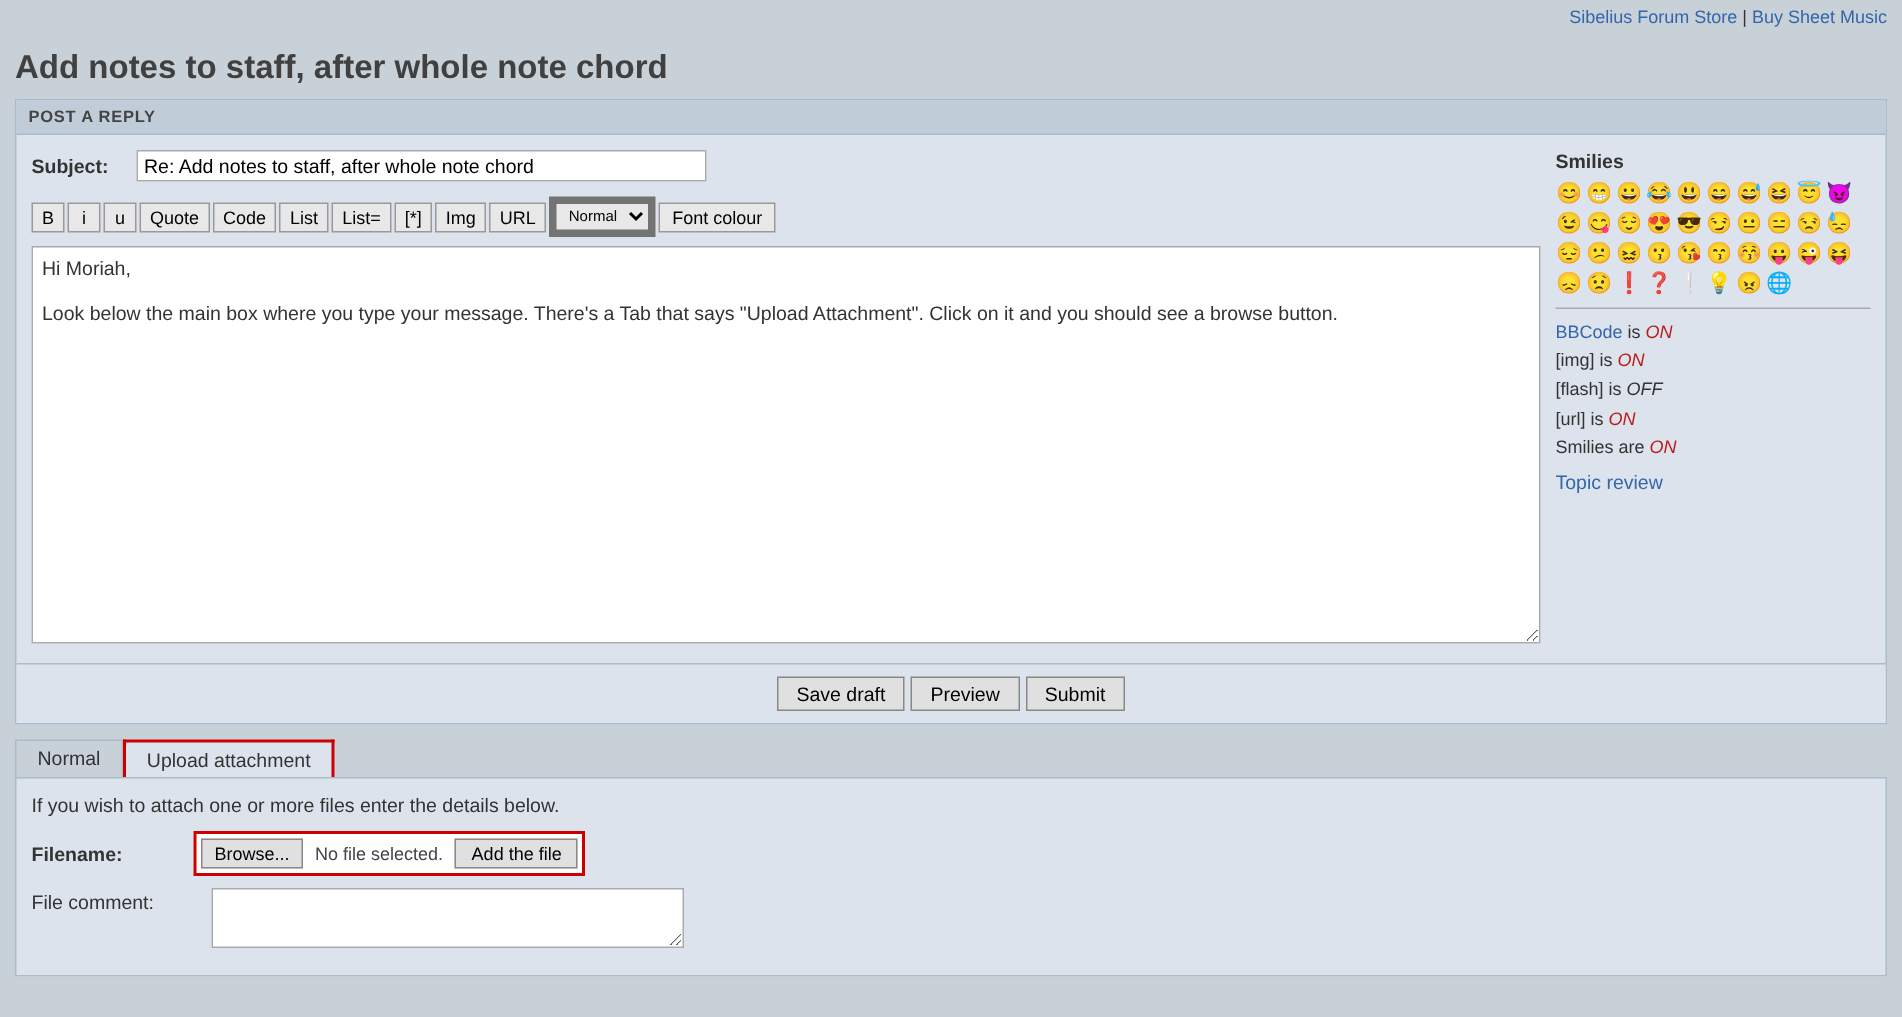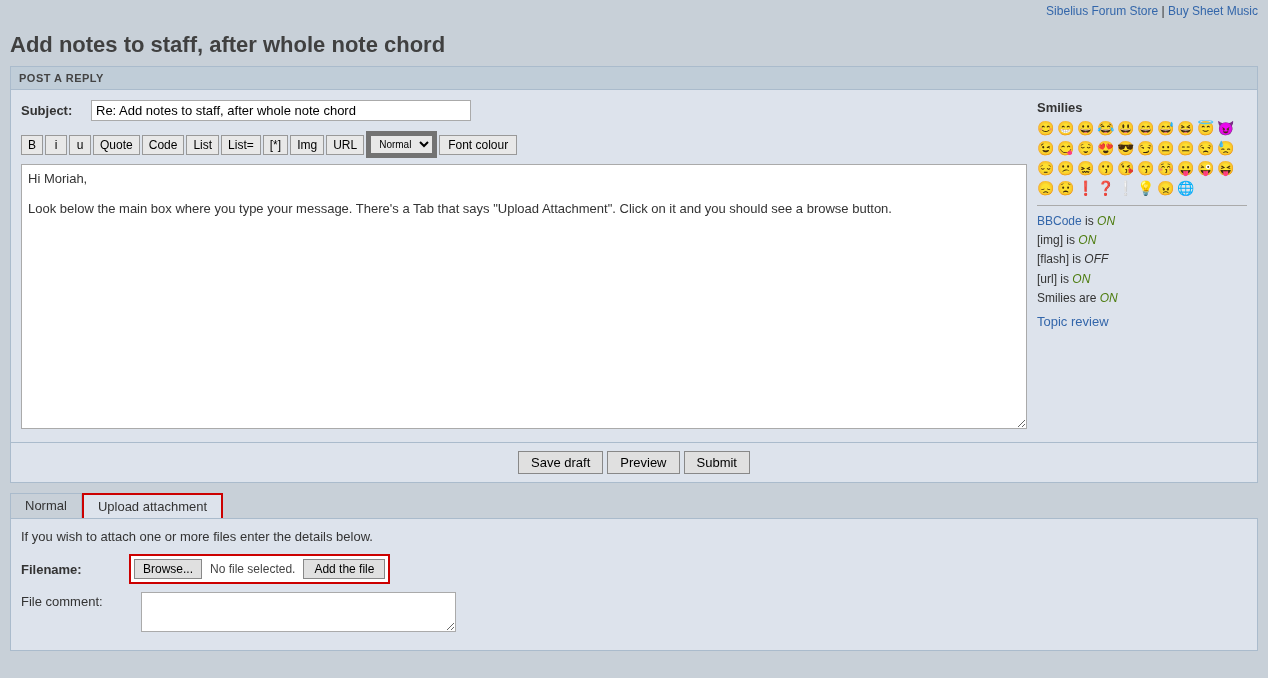--- a/index.html
+++ b/index.html
@@ -121,21 +121,21 @@
       text-align: center;
       line-height: 18px;
     }
     .bb-info {
       font-size: 12px;
       line-height: 1.6;
       border-top: 1px solid #aaa;
       padding-top: 6px;
       margin-bottom: 6px;
     }
-    .bb-info .on { font-style: italic; color: #4d7c0f; }
+    .bb-info .on { font-style: italic; color: #b91c1c; }
     .bb-info .off { font-style: italic; color: #333; }
     .bb-info a { color: #3366aa; text-decoration: none; }
     .topic-review-link {
       color: #3366aa;
       text-decoration: none;
       font-size: 13px;
     }
     .action-bar {
       background: #dde3ec;
       padding: 8px 10px;

